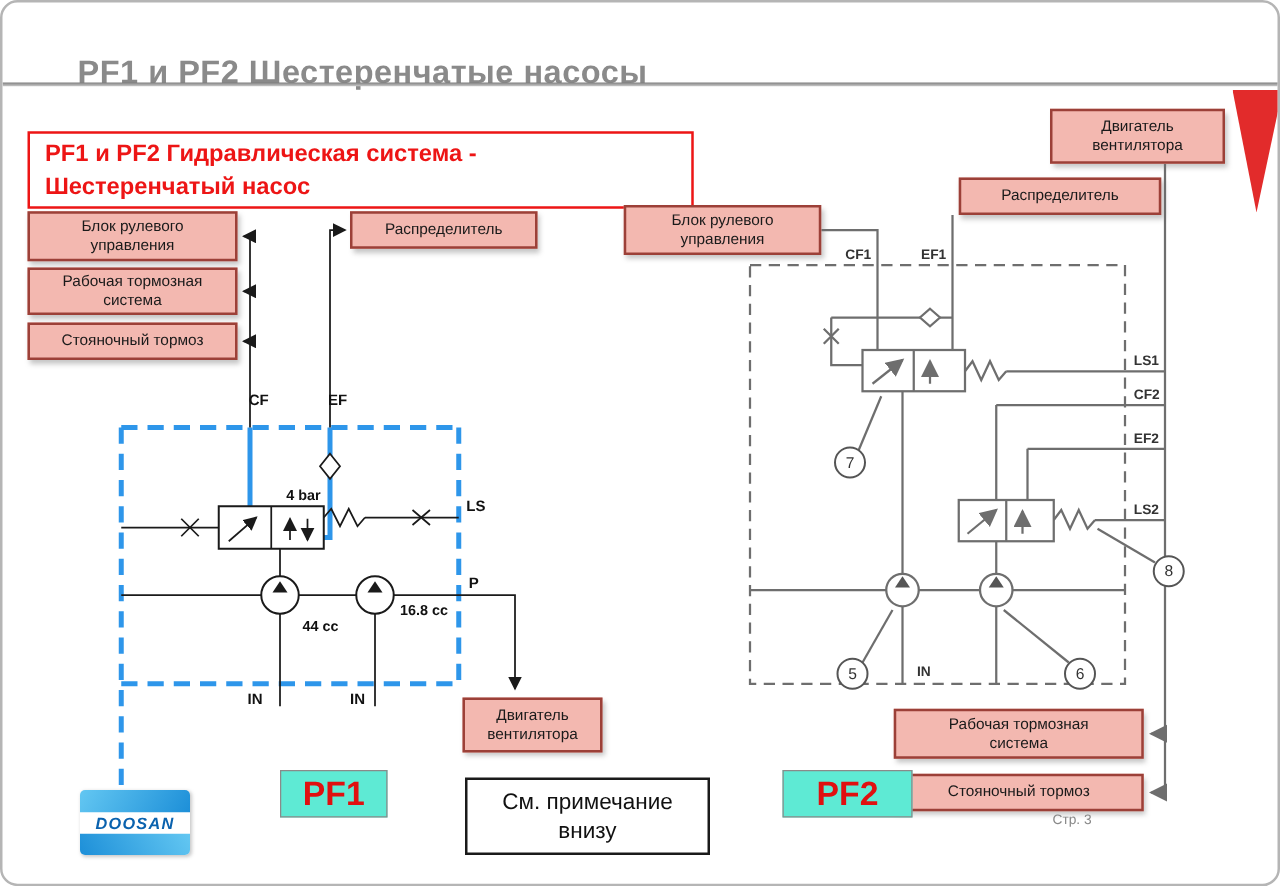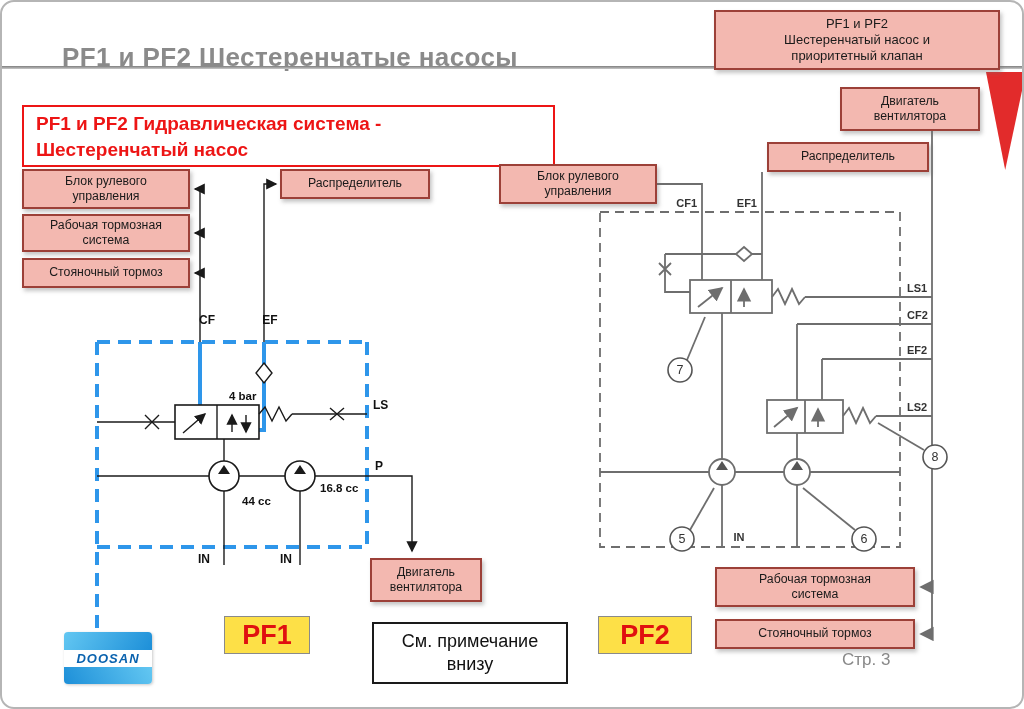--- a/index.html
+++ b/index.html
@@ -18,30 +18,30 @@
           box-shadow:2px 3px 4px rgba(110,110,110,.4);
           display:flex; align-items:center; justify-content:center;
           text-align:center; font-size:12.3px; line-height:1.25; color:#1a1a1a;
           white-space:pre-line; }
   .callout { left:712px; top:8px; width:286px; height:60px; font-size:13px; }
 
   .header-box { left:20px; top:103px; width:533px; height:62px; background:#fff;
                 border:2px solid #ed1515; color:#ed1515; font-weight:bold;
                 font-size:19px; line-height:1.35; padding:4px 12px; white-space:pre-line; }
 
-  .pf-label { background:#fde047; border:1px solid #8a8a8a; color:#e01010;
+  .pf-label { background:#5eead4; border:1px solid #8a8a8a; color:#e01010;
               font-weight:bold; font-size:27px;
               display:flex; align-items:center; justify-content:center; }
 
   .note { left:370px; top:620px; width:196px; height:62px; background:#fff;
           border:2px solid #1a1a1a; font-size:18px; line-height:1.3; color:#111;
           display:flex; align-items:center; justify-content:center;
           text-align:center; white-space:pre-line; }
 
-  .pagenum { left:840px; top:648px; font-size:17px; color:#888; }
+  .pagenum { left:840px; top:648px; font-size:11px; color:#888; }
 
   .logo { left:62px; top:630px; width:88px; height:52px; display:flex;
           flex-direction:column; border-radius:4px; overflow:hidden;
           box-shadow:1px 1px 3px rgba(120,120,120,.4); }
   .logo-top { flex:1; background:linear-gradient(120deg,#63c7f2,#1d8fd8); }
   .logo-text { height:17px; background:#fff; color:#0a62ae; font-weight:bold;
                font-style:italic; font-size:13px; letter-spacing:1px;
                display:flex; align-items:center; justify-content:center; }
   .logo-bottom { flex:1; background:linear-gradient(60deg,#1d8fd8,#63c7f2); }
 
@@ -172,23 +172,20 @@
       <text class="num" x="678" y="372" text-anchor="middle">7</text>
       <text class="num" x="933" y="459" text-anchor="middle">8</text>
       <text class="num" x="680" y="541" text-anchor="middle">5</text>
       <text class="num" x="862" y="541" text-anchor="middle">6</text>
     </g>
   </svg>
 
   <div class="abs title">PF1 и PF2 Шестеренчатые насосы</div>
   <div class="abs divider"></div>
   <div class="abs triangle"></div>
-  <div class="abs pink callout">PF1 и PF2
-Шестеренчатый насос и
-приоритетный клапан</div>
   <div class="abs header-box">PF1 и PF2 Гидравлическая система -
 Шестеренчатый насос</div>
 
   <div class="abs pink" style="left:20px;top:167px;width:168px;height:40px">Блок рулевого
 управления</div>
   <div class="abs pink" style="left:20px;top:212px;width:168px;height:38px">Рабочая тормозная
 система</div>
   <div class="abs pink" style="left:20px;top:256px;width:168px;height:30px">Стояночный тормоз</div>
   <div class="abs pink" style="left:278px;top:167px;width:150px;height:30px">Распределитель</div>
   <div class="abs pink" style="left:368px;top:556px;width:112px;height:44px">Двигатель
@@ -197,21 +194,21 @@
   <div class="abs pink" style="left:497px;top:162px;width:158px;height:40px">Блок рулевого
 управления</div>
   <div class="abs pink" style="left:838px;top:85px;width:140px;height:44px">Двигатель
 вентилятора</div>
   <div class="abs pink" style="left:765px;top:140px;width:162px;height:30px">Распределитель</div>
   <div class="abs pink" style="left:713px;top:565px;width:200px;height:40px">Рабочая тормозная
 система</div>
   <div class="abs pink" style="left:713px;top:617px;width:200px;height:30px">Стояночный тормоз</div>
 
   <div class="abs pf-label" style="left:222px;top:614px;width:86px;height:38px">PF1</div>
-  <div class="abs pf-label" style="left:596px;top:614px;width:94px;height:38px">PF2</div>
+  <div class="abs pf-label" style="left:624px;top:614px;width:104px;height:38px">PF2</div>
 
   <div class="abs note">См. примечание
 внизу</div>
 
   <div class="abs logo">
     <div class="logo-top"></div>
     <div class="logo-text">DOOSAN</div>
     <div class="logo-bottom"></div>
   </div>
 

